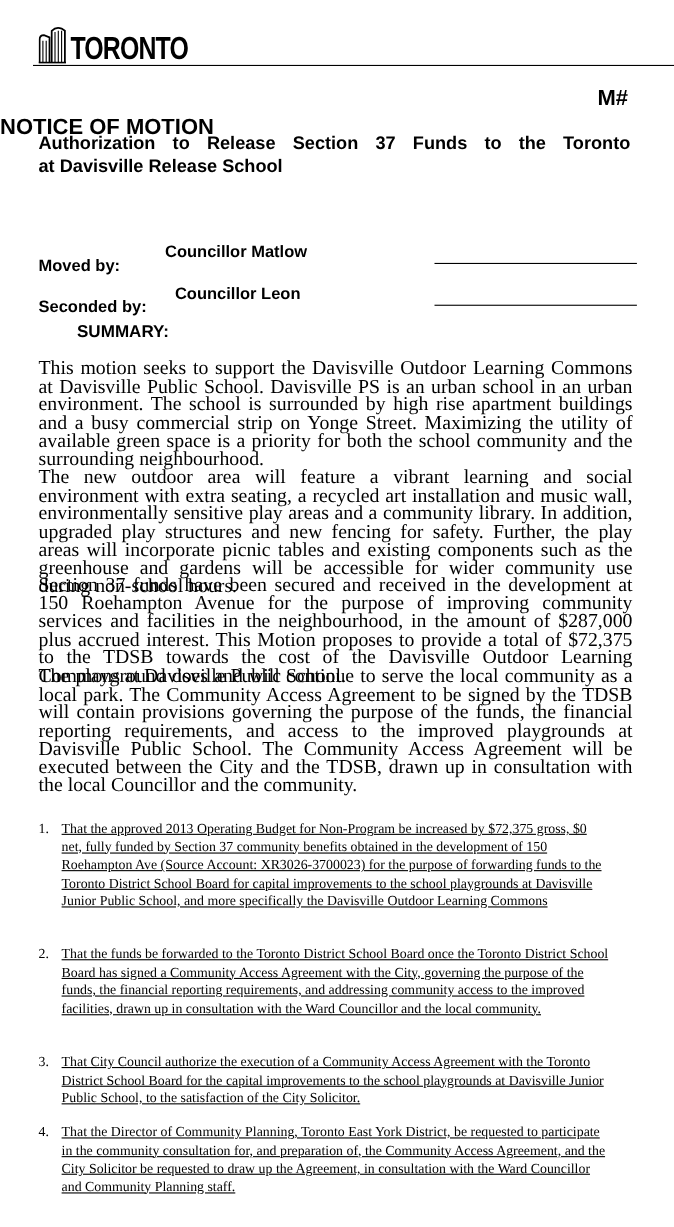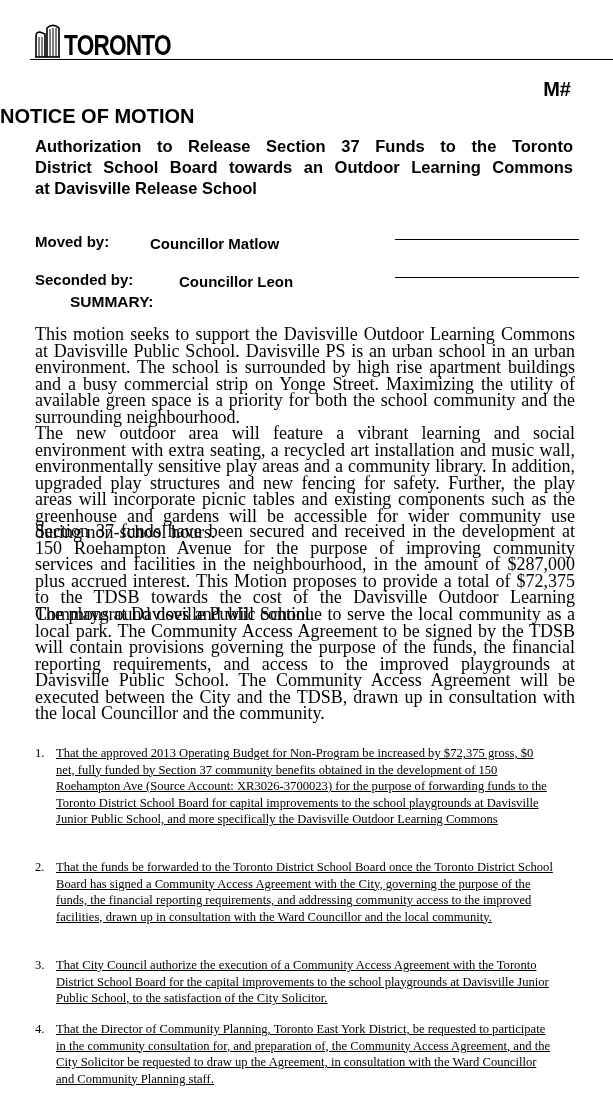--- a/index.html
+++ b/index.html
@@ -4,24 +4,24 @@
 <style>
   html, body { margin:0; padding:0; background:#ffffff; }
   body { width:613px; height:1115px; position:relative; overflow:hidden; color:#000; }
   .page { position:absolute; left:0; top:0; width:613px; height:1115px; }
   .logo { position:absolute; left:35px; top:20px; height:38px; display:flex; align-items:flex-end; }
   .logo svg { display:block; }
   .logo-text { font-family:"Liberation Sans", sans-serif; font-weight:bold; font-size:29px; letter-spacing:-1px; line-height:26px; margin-left:3px; transform:scaleX(0.78); transform-origin:left bottom; }
   .header-rule { position:absolute; left:30px; top:59px; width:583px; height:0; border-top:1.5px solid #000; }
   .motion-id { position:absolute; right:42px; top:78px; font-family:"Liberation Sans", sans-serif; font-weight:bold; font-size:20px; }
   .notice { position:absolute; left:0; width:613px; top:105px; text-align:left; font-family:"Liberation Sans", sans-serif; font-weight:bold; font-size:20px; }
-  .title { position:absolute; left:35px; top:136px; width:538px; font-family:"Liberation Sans", sans-serif; font-weight:bold; font-size:16.5px; line-height:21px; text-align:justify; }
+  .title { position:absolute; left:35px; top:120px; width:538px; font-family:"Liberation Sans", sans-serif; font-weight:bold; font-size:16.5px; line-height:21px; text-align:justify; }
   .sig-row { position:absolute; left:35px; width:545px; font-family:"Liberation Sans", sans-serif; font-weight:bold; font-size:15px; }
   .sig-row .label { position:absolute; left:0; top:12px; }
-  .sig-row .name { position:absolute; top:14px; }
+  .sig-row .name { position:absolute; top:0; }
   .sig-row .line { position:absolute; left:360px; top:18px; width:184px; border-top:1px solid #000; }
   .section-h { position:absolute; left:35px; font-family:"Liberation Sans", sans-serif; font-weight:bold; font-size:15.5px;margin-left:35px; }
   .para { position:absolute; left:35px; width:540px; font-family:"Liberation Serif", serif; font-size:18px; line-height:16.5px; text-align:justify; }
   .rec { position:absolute; left:35px; width:520px; font-family:"Liberation Serif", serif; font-size:12.6px; line-height:16.5px; }
   .rec .num { position:absolute; left:0; top:0; }
   .rec .txt { margin-left:21px; display:block;text-decoration:underline; }
 </style>
 </head>
 <body>
 
@@ -40,33 +40,32 @@
     </svg>
     <span class="logo-text">TORONTO</span>
   </div>
   <div class="header-rule"></div>
 
   <div class="motion-id">M#</div>
   <div class="notice">NOTICE OF MOTION</div>
 
   <div class="title">
     <div style="text-align-last:justify;">Authorization to Release Section 37 Funds to the Toronto</div>
-    <div style="text-align-last:justify;">District School Board towards an Outdoor Learning Commons</div>
     <div>at Davisville Release School</div>
   </div>
 
   <div class="sig-row" style="top:221px;">
     <span class="label">Moved by:</span>
     <span class="name" style="left:115px;">Councillor Matlow</span>
     <span class="line"></span>
   </div>
 
   <div class="sig-row" style="top:259px;">
     <span class="label">Seconded by:</span>
-    <span class="name" style="left:124px;margin-left:20px;">Councillor Leon</span>
+    <span class="name" style="left:124px;">Councillor Leon</span>
     <span class="line"></span>
   </div>
 
   <div class="section-h" style="top:293px;">SUMMARY:</div>
 
   <div class="para" style="top:326px;">This motion seeks to support the Davisville Outdoor Learning Commons at Davisville Public School. Davisville PS is an urban school in an urban environment. The school is surrounded by high rise apartment buildings and a busy commercial strip on Yonge Street. Maximizing the utility of available green space is a priority for both the school community and the surrounding neighbourhood.</div>
   <div class="para" style="top:425px;">The new outdoor area will feature a vibrant learning and social environment with extra seating, a recycled art installation and music wall, environmentally sensitive play areas and a community library. In addition, upgraded play structures and new fencing for safety. Further, the play areas will incorporate picnic tables and existing components such as the greenhouse and gardens will be accessible for wider community use during non-school hours.</div>
   <div class="para" style="top:523px;">Section 37 funds have been secured and received in the development at 150 Roehampton Avenue for the purpose of improving community services and facilities in the neighbourhood, in the amount of $287,000 plus accrued interest. This Motion proposes to provide a total of $72,375 to the TDSB towards the cost of the Davisville Outdoor Learning Commons at Davisville Public School.</div>
   <div class="para" style="top:606px;">The playground does and will continue to serve the local community as a local park. The Community Access Agreement to be signed by the TDSB will contain provisions governing the purpose of the funds, the financial reporting requirements, and access to the improved playgrounds at Davisville Public School.  The Community Access Agreement will be executed between the City and the TDSB, drawn up in consultation with the local Councillor and the community.</div>
 

